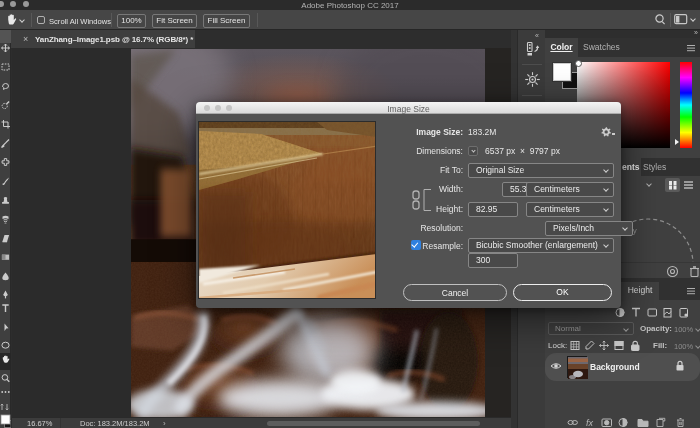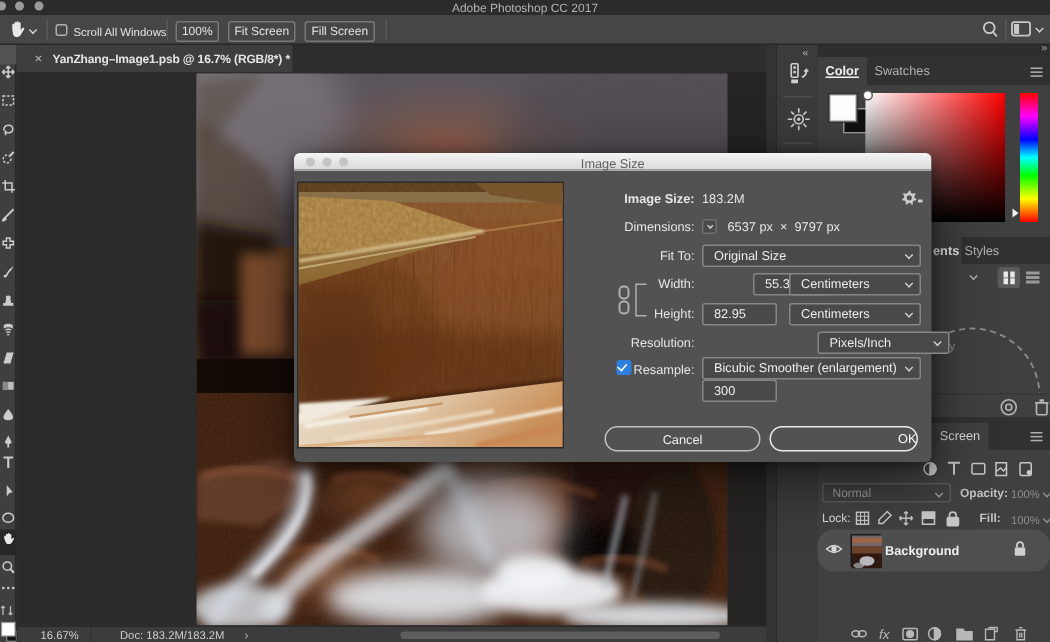--- a/index.html
+++ b/index.html
@@ -323,21 +323,21 @@
         <circle cx="6.5" cy="6.5" r="2" fill="none" stroke="#b5b5b5" stroke-width="1.1"></circle>
       </svg>
       <svg class="abs" style="left:144px;top:2px;" width="11" height="13" viewBox="0 0 11 13">
         <rect x="2" y="3.5" width="7" height="8" rx="1" fill="none" stroke="#b5b5b5" stroke-width="1.1"></rect>
         <line x1="1" y1="3.5" x2="10" y2="3.5" stroke="#b5b5b5" stroke-width="1.1"></line>
         <rect x="4" y="1.2" width="3" height="1.6" fill="#b5b5b5"></rect>
       </svg>
     </div>
 
     <div class="abs" style="left:0;top:248px;width:155px;height:22px;background:#313131;">
-      <div class="abs" style="left:76px;top:4px;width:38px;height:18px;background:#404040;color:#d8d8d8;font-size:8.5px;text-align:center;line-height:17px;">Screen</div>
+      <div class="abs" style="left:76px;top:4px;width:38px;height:18px;background:#404040;color:#d8d8d8;font-size:8.5px;text-align:center;line-height:17px;">Height</div>
       <div class="abs" style="right:5px;top:10px;width:8px;height:1.2px;background:#b0b0b0;box-shadow:0 2.6px 0 #b0b0b0, 0 5.2px 0 #b0b0b0;"></div>
     </div>
 
     <div class="abs" style="left:0;top:270px;width:155px;height:128px;background:#404040;">
 
       <svg class="abs" style="left:70px;top:7px;" width="84" height="11" viewBox="0 0 84 11">
         <g stroke="#c8c8c8" fill="none" stroke-width="1">
           <circle cx="5" cy="5.5" r="4"></circle>
           <path d="M5,1.5 A4,4 0 0 1 5,9.5 Z" fill="#c8c8c8"></path>
           <path d="M17,1.5 L25,1.5 M21,1.5 L21,9.5" stroke-width="1.3"></path>
@@ -550,14 +550,14 @@
     <div class="abs" style="left:0;top:139px;width:267px;text-align:right;color:#e6e6e6;font-size:8.5px;">Resample:</div>
     <div class="abs fld" style="left:272px;top:136px;width:146px;height:15px;">Bicubic Smoother (enlargement)<span class="chev"></span></div>
 
     <svg class="abs" style="left:210px;top:82px;" width="26" height="32" viewBox="0 0 26 32">
       <path d="M25 5.5 L18 5.5 L18 26.5 L25 26.5" fill="none" stroke="#b0b0b0" stroke-width="1"></path>
       <rect x="7" y="7" width="6" height="8" rx="2.5" fill="none" stroke="#b0b0b0" stroke-width="1.3"></rect>
       <rect x="7" y="17" width="6" height="8" rx="2.5" fill="none" stroke="#b0b0b0" stroke-width="1.3"></rect>
     </svg>
 
     <div class="abs" style="left:207px;top:182px;width:104px;height:17px;border:1px solid #c0c0c0;border-radius:8.5px;color:#f0f0f0;font-size:8.5px;text-align:center;line-height:16px;">Cancel</div>
-    <div class="abs" style="left:317px;top:182px;width:99px;height:17px;border:1.5px solid #ededed;border-radius:8.5px;color:#ffffff;font-size:8.5px;text-align:right;line-height:15px;">OK</div>
+    <div class="abs" style="left:317px;top:182px;width:99px;height:17px;border:1.5px solid #ededed;border-radius:8.5px;color:#ffffff;font-size:8.5px;text-align:center;line-height:15px;">OK</div>
   </div>
 
 </body></html>

